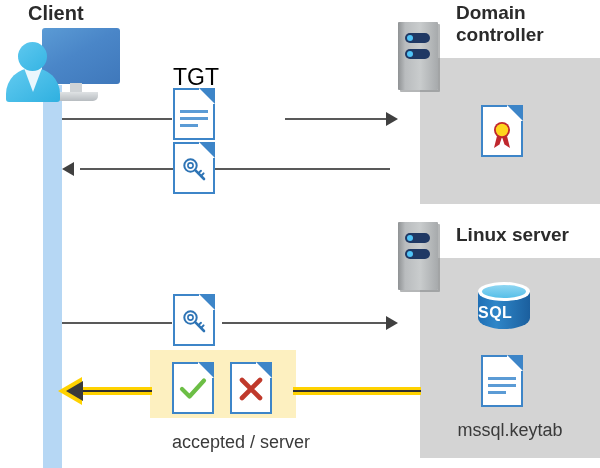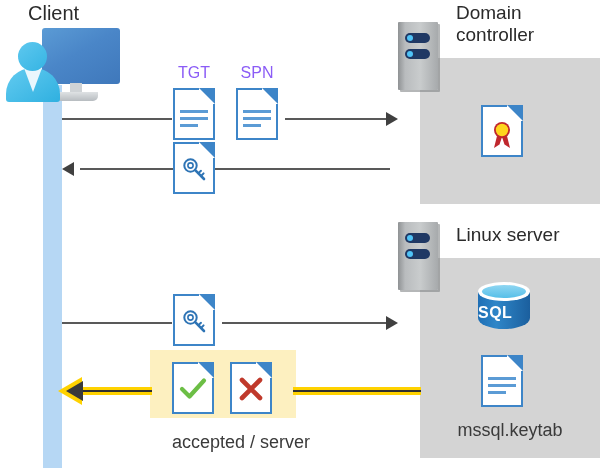--- a/index.html
+++ b/index.html
@@ -2,21 +2,21 @@
 <html><head>
 <meta charset="utf-8">
 <style>
   html,body{margin:0;padding:0;background:#ffffff;}
   body{width:600px;height:468px;position:relative;overflow:hidden;
        font-family:"Liberation Sans","DejaVu Sans",sans-serif;}
   .stage{position:absolute;left:0;top:0;width:600px;height:468px;}
   .abs{position:absolute;}
 
   
-  .title{font-weight:normal;color:#2b2b2b;line-height:1.18;}
+  .title{font-weight:bold;color:#2b2b2b;line-height:1.18;}
   #client-title{left:28px;top:2px;font-size:20px;}
   #dc-title{left:456px;top:2px;font-size:19px;width:140px;}
   #linux-title{left:456px;top:224px;font-size:19px;width:146px;}
 
   
   .panel{background:#d4d4d4;}
   #dc-panel{left:420px;top:58px;width:180px;height:146px;}
   #linux-panel{left:420px;top:258px;width:180px;height:200px;}
 
   
@@ -80,21 +80,21 @@
   #highlight-box{left:150px;top:350px;width:146px;height:68px;background:#fdf0c0;}
 
   
   .doc{position:absolute;width:42px;height:52px;}
   .doc .sheet{position:absolute;inset:0;background:#ffffff;border:2px solid #3d85c8;box-sizing:border-box;}
   .doc .fold{position:absolute;right:0;top:0;width:16px;height:16px;background:#3d85c8;
              clip-path:polygon(0 0,100% 100%,100% 0);}
   .doc .fold2{position:absolute;right:0;top:0;width:16px;height:16px;background:#3d85c8;}
   .doc .rule{position:absolute;left:7px;height:3px;background:#5b9bd5;}
   .doc .lab{position:absolute;left:0;top:-24px;width:42px;text-align:center;
-            font-size:16px;color:#8b5cf6;}
+            font-size:23px;color:#000000;}
 
   #doc-tgt{left:173px;top:88px;}
   #doc-spn{left:236px;top:88px;}
   #doc-key1{left:173px;top:142px;}
   #doc-key2{left:173px;top:294px;}
   #doc-accept{left:172px;top:362px;}
   #doc-deny{left:230px;top:362px;}
   #doc-keytab{left:481px;top:355px;}
 
   
@@ -171,29 +171,20 @@
   <div class="doc" id="doc-tgt">
     <div class="sheet"></div>
     <div class="fold2"></div>
     <div class="fold" style="background:#ffffff;clip-path:polygon(0 0,100% 100%,0 100%);"></div>
     <div class="rule" style="top:22px;width:28px;"></div>
     <div class="rule" style="top:29px;width:28px;"></div>
     <div class="rule" style="top:36px;width:18px;"></div>
     <div class="lab">TGT</div>
   </div>
 
-  <div class="doc" id="doc-spn">
-    <div class="sheet"></div>
-    <div class="fold2"></div>
-    <div class="fold" style="background:#ffffff;clip-path:polygon(0 0,100% 100%,0 100%);"></div>
-    <div class="rule" style="top:22px;width:28px;"></div>
-    <div class="rule" style="top:29px;width:28px;"></div>
-    <div class="rule" style="top:36px;width:18px;"></div>
-    <div class="lab">SPN</div>
-  </div>
 
   <div class="abs line" id="ln-l2"></div>
   <div class="abs arrow-l" id="ah-l2"></div>
 
   <div class="doc" id="doc-key1">
     <div class="sheet"></div>
     <div class="fold2"></div>
     <div class="fold" style="background:#ffffff;clip-path:polygon(0 0,100% 100%,0 100%);"></div>
     <svg class="keyglyph" viewBox="0 0 26 26">
       <circle cx="9.5" cy="9.5" r="6.2" fill="none" stroke="#2e74b5" stroke-width="2"></circle>

